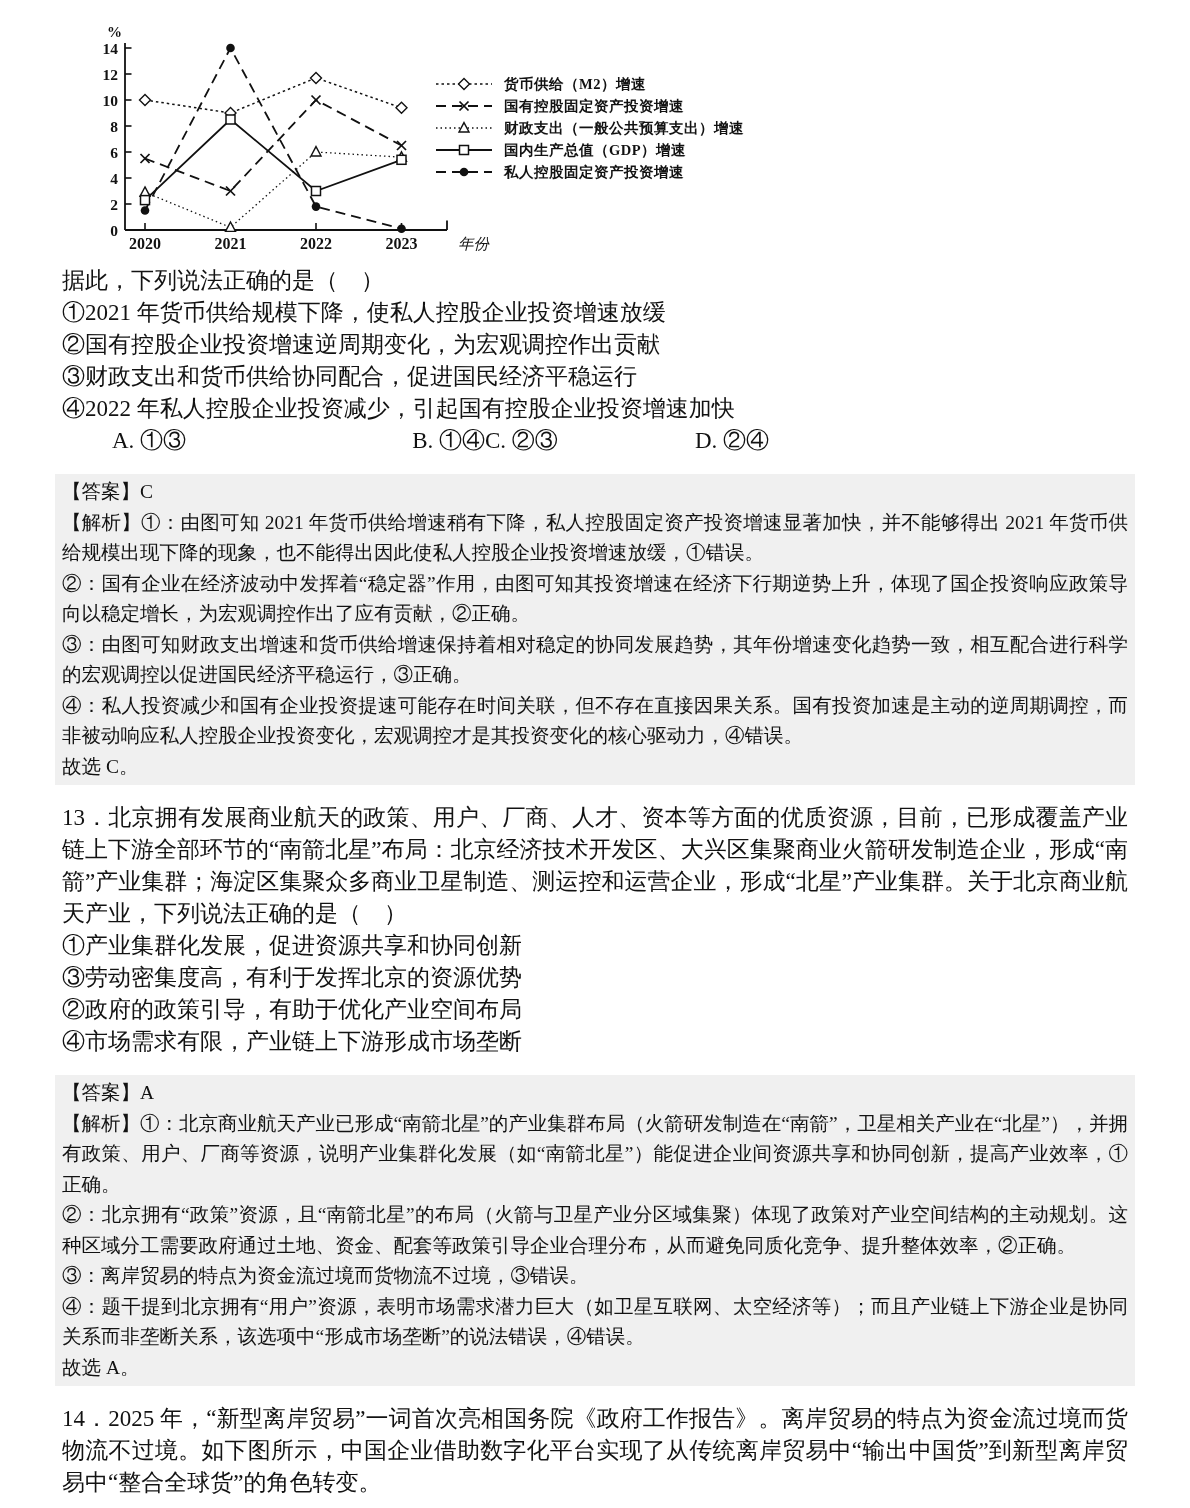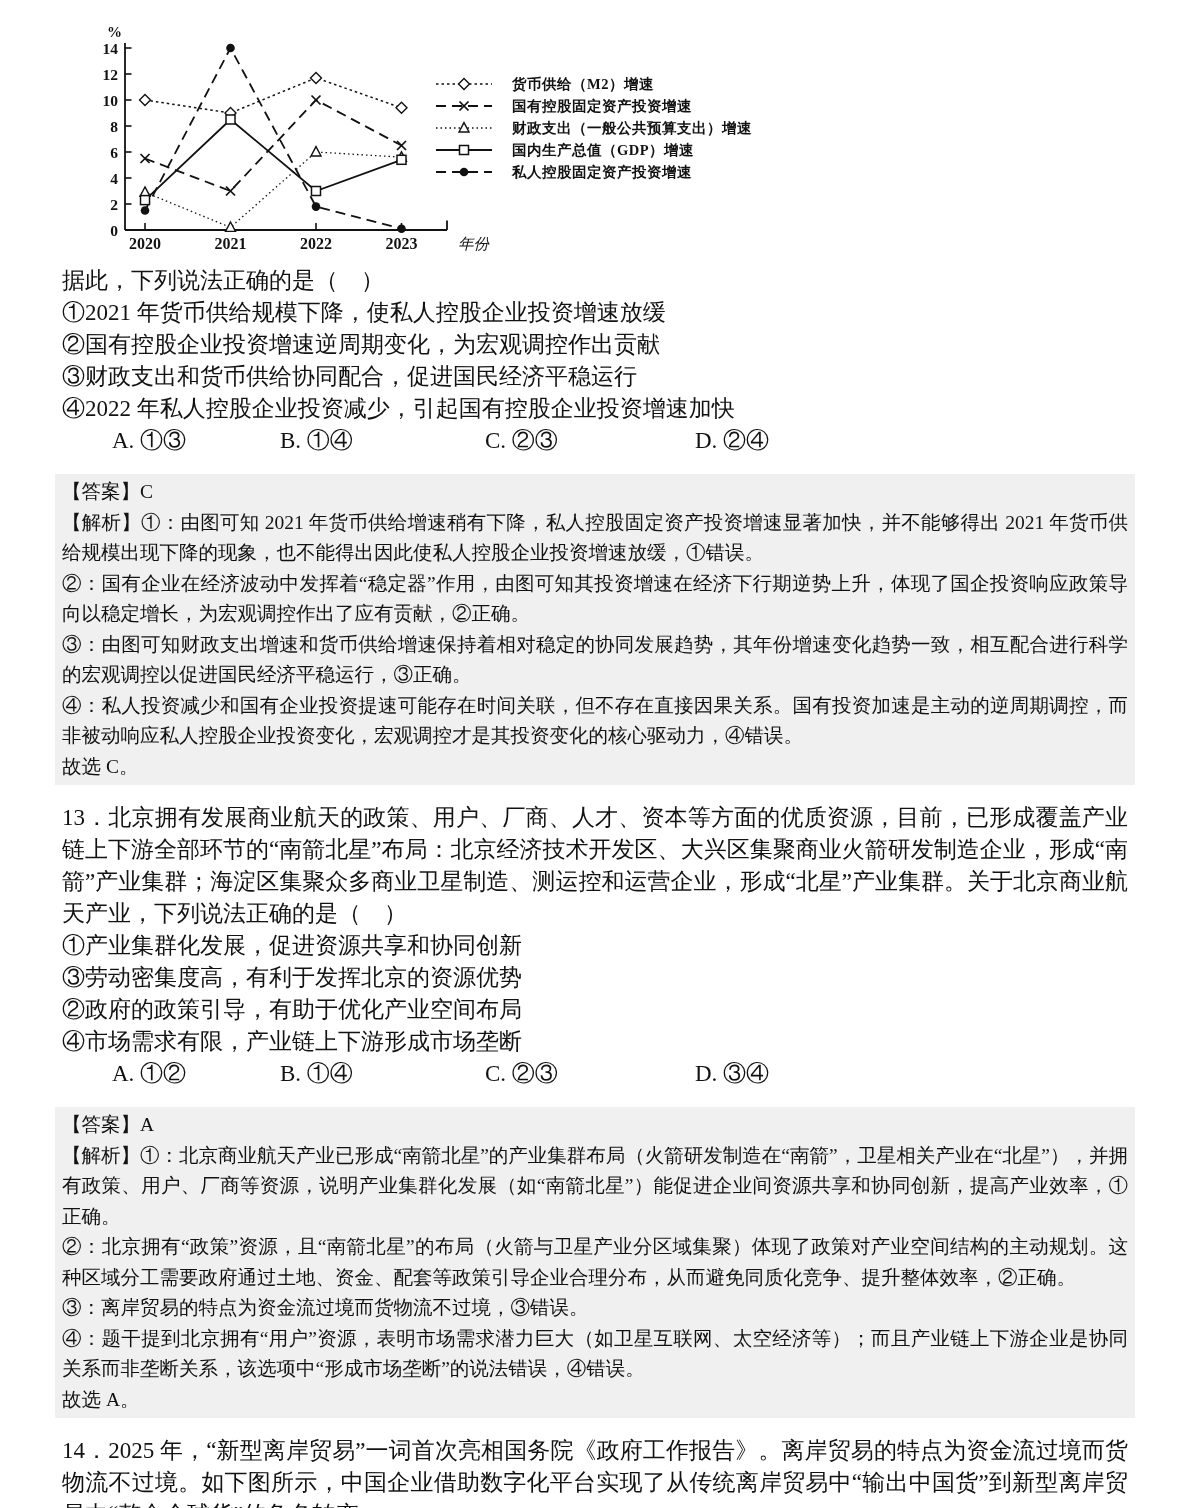--- a/index.html
+++ b/index.html
@@ -8,30 +8,30 @@
     width:1190px; height:1508px; overflow:hidden;
     font-family:"Liberation Serif","DejaVu Serif",serif;
     color:#121212;
   }
   .page { padding:25px 62px 0 62px; }
 
   
   .chart { position:relative; height:240px; }
   .chart svg text { font-family:"Liberation Serif","DejaVu Serif",serif; fill:#121212; }
   .legend { position:absolute; left:373px; top:48px; }
-  .legend-row { display:flex; align-items:center; height:22px; gap:19px;text-align:right; }
+  .legend-row { display:flex; align-items:center; height:22px; gap:11px;text-align:right; }
   .legend-label { font-size:14.5px; font-weight:bold; white-space:nowrap; letter-spacing:0.5px; }
 
   
   .line, .para, .options { font-size:23px; line-height:32px; }
   .para { text-align:justify; }
   .options { padding-left:50px; }
   .opt { display:inline-block; }
   .opt.w1 { width:168px; }
-  .opt.w2 { width:205px; }
+  .opt.w2 { width:205px;text-align:right; }
   .opt.w3 { width:210px; }
 
   
   .answer-block { background:#f0f0f0; margin:17px -7px; padding:3px 7px; }
   .answer-block .line, .answer-block .para { line-height:30.5px; font-size:19.5px; }
 </style>
 </head>
 <body>
 
 <div class="page">
@@ -156,23 +156,20 @@
     <p class="para">③：由图可知财政支出增速和货币供给增速保持着相对稳定的协同发展趋势，其年份增速变化趋势一致，相互配合进行科学的宏观调控以促进国民经济平稳运行，③正确。</p>
     <p class="para">④：私人投资减少和国有企业投资提速可能存在时间关联，但不存在直接因果关系。国有投资加速是主动的逆周期调控，而非被动响应私人控股企业投资变化，宏观调控才是其投资变化的核心驱动力，④错误。</p>
     <p class="line">故选 C。</p>
   </section>
 
   <p class="para">13．北京拥有发展商业航天的政策、用户、厂商、人才、资本等方面的优质资源，目前，已形成覆盖产业链上下游全部环节的“南箭北星”布局：北京经济技术开发区、大兴区集聚商业火箭研发制造企业，形成“南箭”产业集群；海淀区集聚众多商业卫星制造、测运控和运营企业，形成“北星”产业集群。关于北京商业航天产业，下列说法正确的是（　）</p>
   <p class="line">①产业集群化发展，促进资源共享和协同创新</p>
   <p class="line">③劳动密集度高，有利于发挥北京的资源优势</p>
   <p class="line">②政府的政策引导，有助于优化产业空间布局</p>
   <p class="line">④市场需求有限，产业链上下游形成市场垄断</p>
-  <div class="options">
-    <span class="opt w1">A. ①②</span><span class="opt w2">B. ①④</span><span class="opt w3">C. ②③</span><span class="opt">D. ③④</span>
-  </div>
 
   <section class="answer-block">
     <p class="line">【答案】A</p>
     <p class="para">【解析】①：北京商业航天产业已形成“南箭北星”的产业集群布局（火箭研发制造在“南箭”，卫星相关产业在“北星”），并拥有政策、用户、厂商等资源，说明产业集群化发展（如“南箭北星”）能促进企业间资源共享和协同创新，提高产业效率，①正确。</p>
     <p class="para">②：北京拥有“政策”资源，且“南箭北星”的布局（火箭与卫星产业分区域集聚）体现了政策对产业空间结构的主动规划。这种区域分工需要政府通过土地、资金、配套等政策引导企业合理分布，从而避免同质化竞争、提升整体效率，②正确。</p>
     <p class="para">③：离岸贸易的特点为资金流过境而货物流不过境，③错误。</p>
     <p class="para">④：题干提到北京拥有“用户”资源，表明市场需求潜力巨大（如卫星互联网、太空经济等）；而且产业链上下游企业是协同关系而非垄断关系，该选项中“形成市场垄断”的说法错误，④错误。</p>
     <p class="line">故选 A。</p>
   </section>
 

